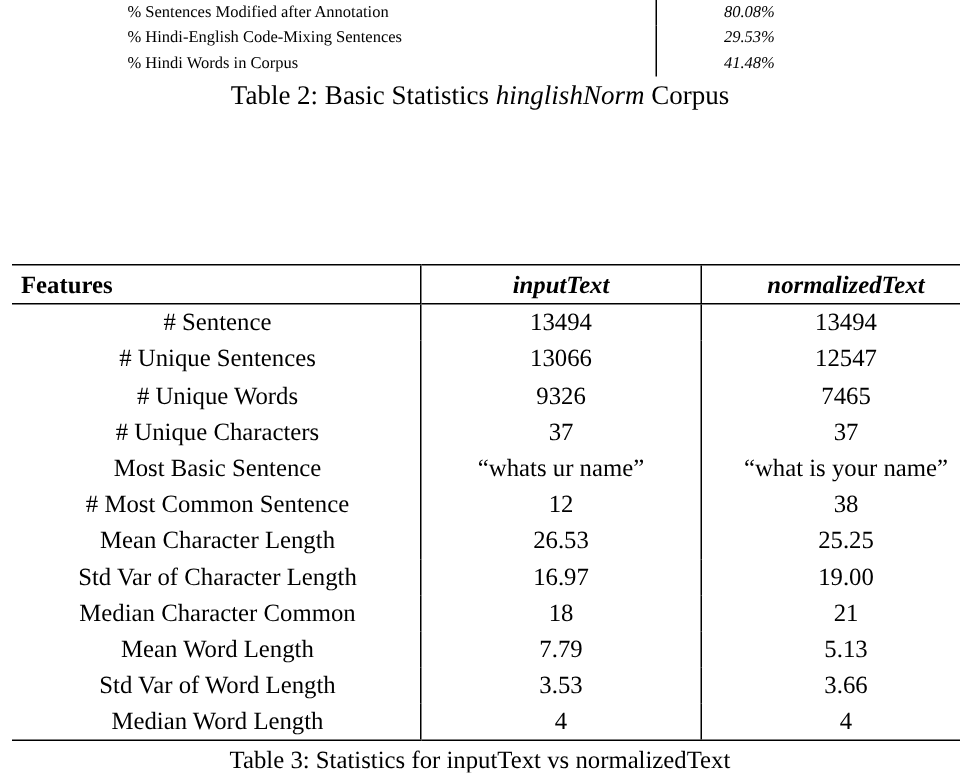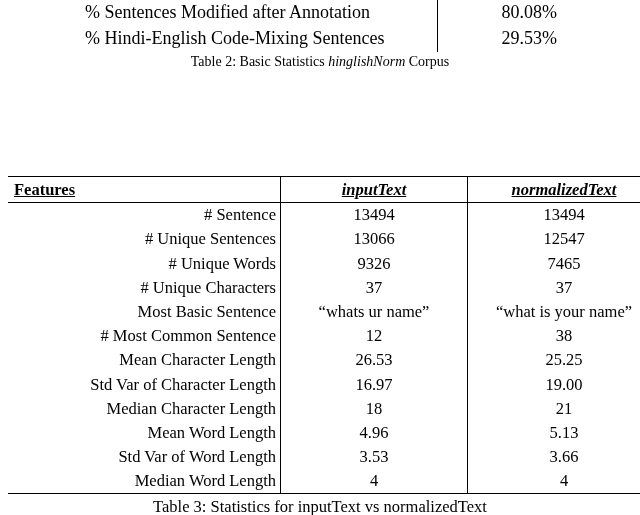--- a/index.html
+++ b/index.html
@@ -19,43 +19,44 @@
   
   .t2-wrap {
     position: absolute;
     left: 79px;
     top: 0px;
     width: 482px;
   }
   table.t2 {
     border-collapse: collapse;
     width: 482px;
-    font-size: 18px;
+    font-size: 11px;
   }
   table.t2 td {
     padding: 1px 4px 2px 4px;
     line-height: 1.28;
   }
   table.t2 td.label {
     text-align: left;
     width: 360px;
     padding-left: 6px;
   }
   table.t2 td.value {
-    text-align: right;
+    text-align: center;
     width: 118px;
     border-left: 1.4px solid #000;
+    font-style: italic;
   }
   table.t2 tr.last td {
     border-bottom: 1.4px solid #000;
   }
 
   .caption {
     text-align: center;
-    font-size: 14px;
+    font-size: 18px;
     margin-top: 2px;
     width: 100%;
   }
   .caption .it { font-style: italic; }
 
   
   .t3-wrap {
     position: absolute;
     left: 8px;
     top: 176px;
@@ -65,31 +66,30 @@
     border-collapse: collapse;
     width: 624px;
     font-size: 16.5px;
     table-layout: fixed;
   }
   table.t3 td, table.t3 th {
     padding: 1px 4px 2px 4px;
     line-height: 1.285;
     font-weight: normal;
   }
-  table.t3 .c0 { width: 262px; text-align: right; padding-left: 6px; }
+  table.t3 .c0 { width: 262px; text-align: center; padding-left: 6px; }
   table.t3 .c1 { width: 178px; text-align: center; border-left: 1.4px solid #000; }
   table.t3 .c2 { width: 184px; text-align: center; border-left: 1.4px solid #000; }
 
   table.t3 thead th {
     font-weight: bold;
     border-top: 1.4px solid #000;
     border-bottom: 1.4px solid #000;
     padding-top: 2px;
     padding-bottom: 2px;
-    text-decoration: underline;
   }
   table.t3 thead th.c1, table.t3 thead th.c2 { font-style: italic; }
   table.t3 thead th.c0 { text-align: left; padding-left: 6px; }
   table.t3 tbody tr:last-child td {
     border-bottom: 1.4px solid #000;
     margin-top: 32px;
   }
   .cap3 {
     text-align: center;
     font-size: 16.5px;
@@ -102,20 +102,24 @@
 <div class="t2-wrap">
   <table class="t2">
     <tbody>
       <tr>
         <td class="label">% Sentences Modified after Annotation</td>
         <td class="value">80.08%</td>
       </tr>
       <tr>
         <td class="label">% Hindi-English Code-Mixing Sentences</td>
         <td class="value">29.53%</td>
+      </tr>
+      <tr>
+        <td class="label">% Hindi Words in Corpus</td>
+        <td class="value">41.48%</td>
       </tr>
     </tbody>
   </table>
   <div class="caption">
     <span>Table 2: Basic Statistics </span><span class="it">hinglishNorm</span><span> Corpus</span>
   </div>
 </div>
 
 <div class="t3-wrap">
   <table class="t3">
@@ -161,27 +165,27 @@
         <td class="c0">Mean Character Length</td>
         <td class="c1">26.53</td>
         <td class="c2">25.25</td>
       </tr>
       <tr>
         <td class="c0">Std Var of Character Length</td>
         <td class="c1">16.97</td>
         <td class="c2">19.00</td>
       </tr>
       <tr>
-        <td class="c0">Median Character Length</td>
+        <td class="c0">Median Character Common</td>
         <td class="c1">18</td>
         <td class="c2">21</td>
       </tr>
       <tr>
         <td class="c0">Mean Word Length</td>
-        <td class="c1">4.96</td>
+        <td class="c1">7.79</td>
         <td class="c2">5.13</td>
       </tr>
       <tr>
         <td class="c0">Std Var of Word Length</td>
         <td class="c1">3.53</td>
         <td class="c2">3.66</td>
       </tr>
       <tr>
         <td class="c0">Median Word Length</td>
         <td class="c1">4</td>

